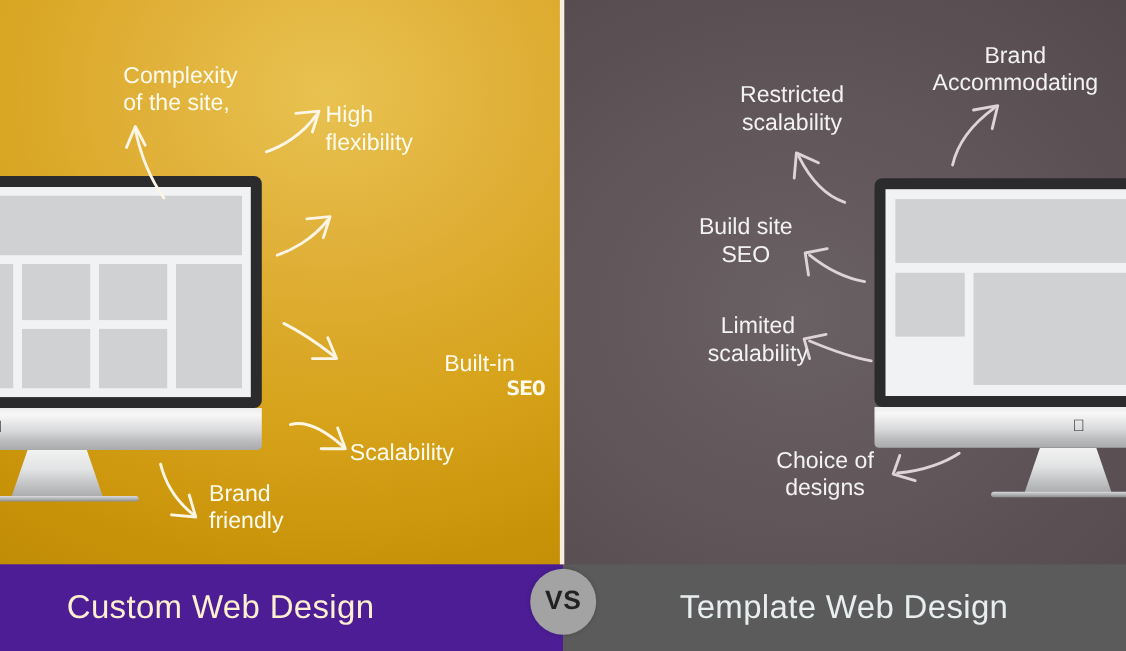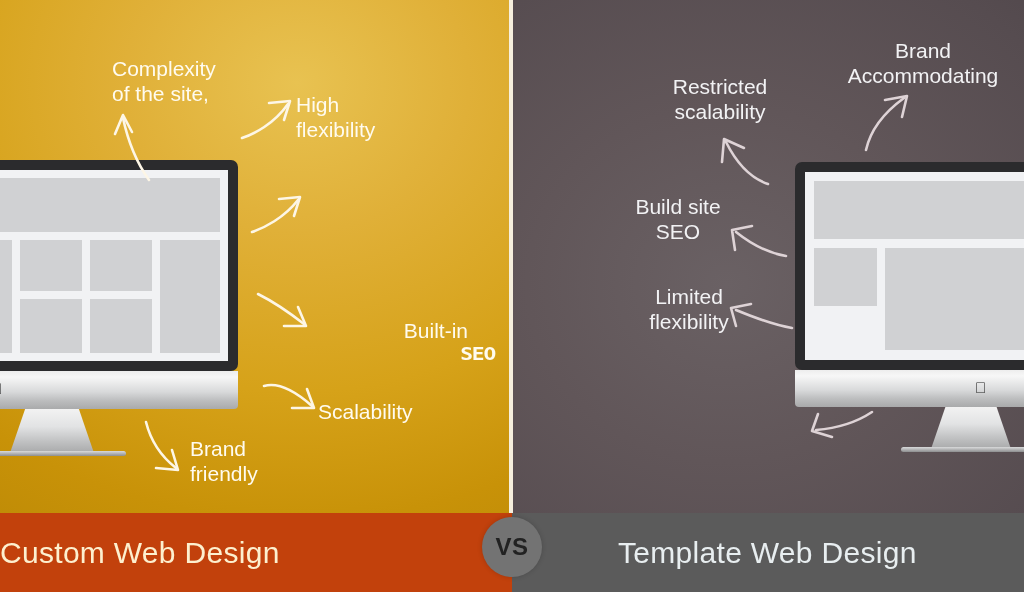--- a/index.html
+++ b/index.html
@@ -14,28 +14,28 @@
       radial-gradient(120% 90% at 58% 14%, #e8c251 0%, #e0b038 28%, #d6a219 58%, #c89208 82%, #bd8a06 100%);
   }
   #panel-right{left:512px;width:512px;
     background:
       radial-gradient(130% 100% at 42% 48%, #6a6164 0%, #615659 30%, #564c50 60%, #4b4246 85%, #443c40 100%);
   }
   #divider{position:absolute;left:509px;top:0;width:4px;height:513px;background:#f6efdd;z-index:9;}
 
   
   .footbar{position:absolute;bottom:0;height:79px;display:flex;align-items:center;z-index:6;}
-  #footbar-left{left:0;width:512px;background:#c2410c;justify-content:flex-start;}
+  #footbar-left{left:0;width:512px;background:#4c1d95;justify-content:center;}
   #footbar-right{left:512px;width:512px;background:#5b5b5b;justify-content:flex-start;align-items:center;}
   .foot-label{font-size:30px;letter-spacing:.3px;white-space:nowrap;}
   #footbar-left .foot-label{color:#fdf0cf;padding-right:111px;}
   #footbar-right .foot-label{color:#e8eef0;padding-left:106px;}
 
   #vs-badge{position:absolute;left:482px;top:517px;width:60px;height:60px;border-radius:50%;
-    background:#737373;display:flex;align-items:center;justify-content:center;z-index:12;
+    background:#a3a3a3;display:flex;align-items:center;justify-content:center;z-index:12;
     box-shadow:0 0 5px rgba(0,0,0,.18);}
   #vs-badge span{font-size:24px;font-weight:bold;color:#222;letter-spacing:.5px;}
 
   
   .lab{position:absolute;color:#fffbef;font-size:21px;line-height:25px;white-space:pre-line;z-index:5;}
   .lab.dark{color:#f2f2f4;}
   .lab.c{text-align:center;}
 
   .seo-word{display:block;font-family:"DejaVu Sans Mono",monospace;font-weight:bold;
     font-size:18px;letter-spacing:-1px;line-height:22px;color:#fffbef;
@@ -174,22 +174,24 @@
     <div class="lab dark c" style="left:306px;top:38px;width:210px;">Brand
 Accommodating</div>
 
     <div class="lab dark c" style="left:138px;top:74px;width:140px;">Restricted
 scalability</div>
 
     <div class="lab dark c" style="left:104px;top:194px;width:124px;">Build site
 SEO</div>
 
     <div class="lab dark c" style="left:116px;top:284px;width:122px;">Limited
-flexibility</div>
-
+scalability</div>
+
+    <div class="lab dark c" style="left:178px;top:406px;width:120px;">Choice of
+designs</div>
   </div>
 
   <div id="divider"></div>
 
   <div class="footbar" id="footbar-left">
     <div class="foot-label">Custom Web Design</div>
   </div>
   <div class="footbar" id="footbar-right">
     <div class="foot-label">Template Web Design</div>
   </div>

